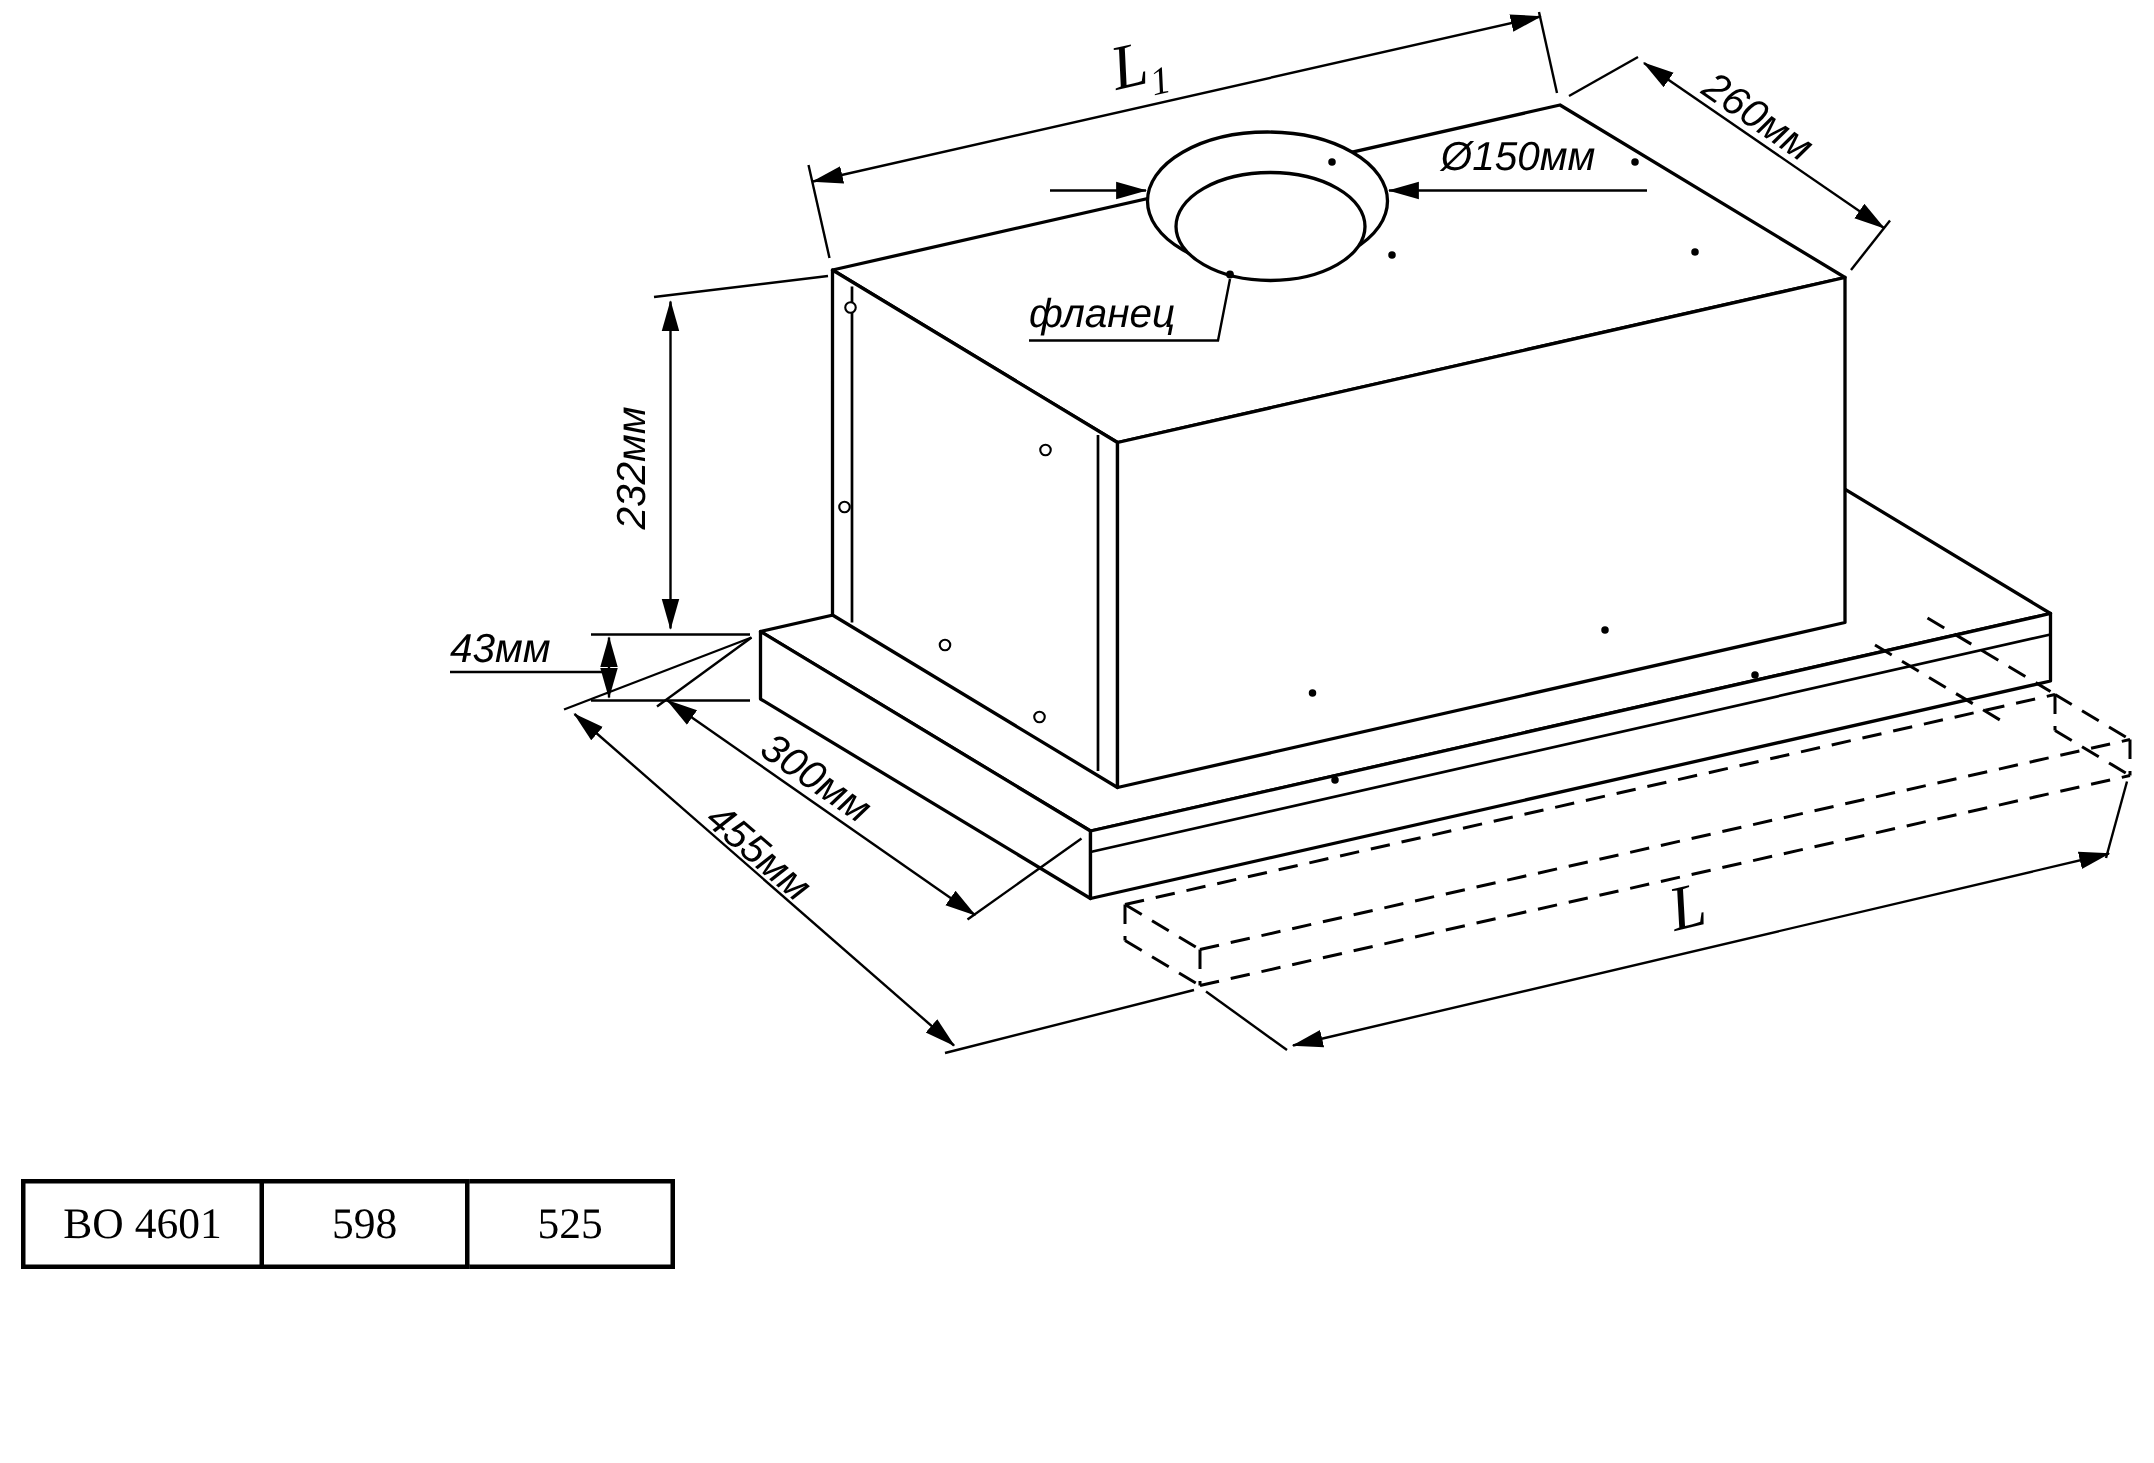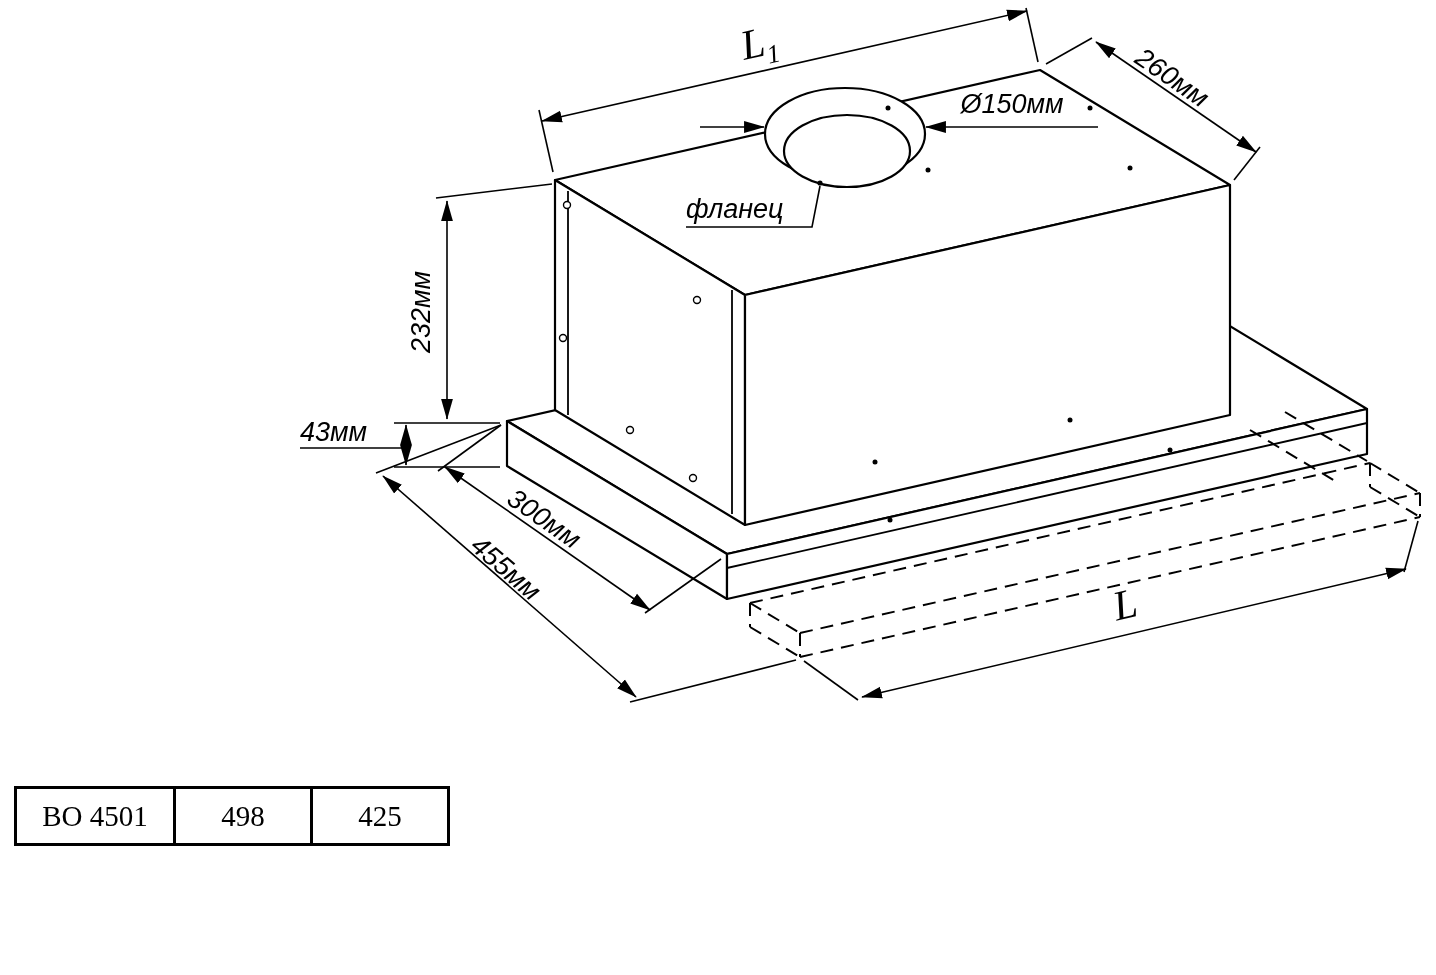--- a/index.html
+++ b/index.html
@@ -146,20 +146,20 @@
     <line class="dimline" x1="804" y1="661" x2="858" y2="700"></line>
     <line class="dimline" x1="1418" y1="521" x2="1404" y2="572"></line>
     <line class="dimline" x1="862" y1="697" x2="1406" y2="569" marker-start="url(#arrow)" marker-end="url(#arrow)"></line>
     <text class="big-letter" text-anchor="middle" transform="translate(1128,618) rotate(-13.2)">L</text>
   </g>
 </svg>
 
 <table class="spec-table">
   <tbody>
     <tr>
-      <td class="c1">ВО 4501</td>
-      <td class="c2">498</td>
-      <td class="c3">425</td>
+      <td class="c1">ВО 4601</td>
+      <td class="c2">598</td>
+      <td class="c3">525</td>
     </tr>
   </tbody>
 </table>
 
 </div>
 
 </body></html>

